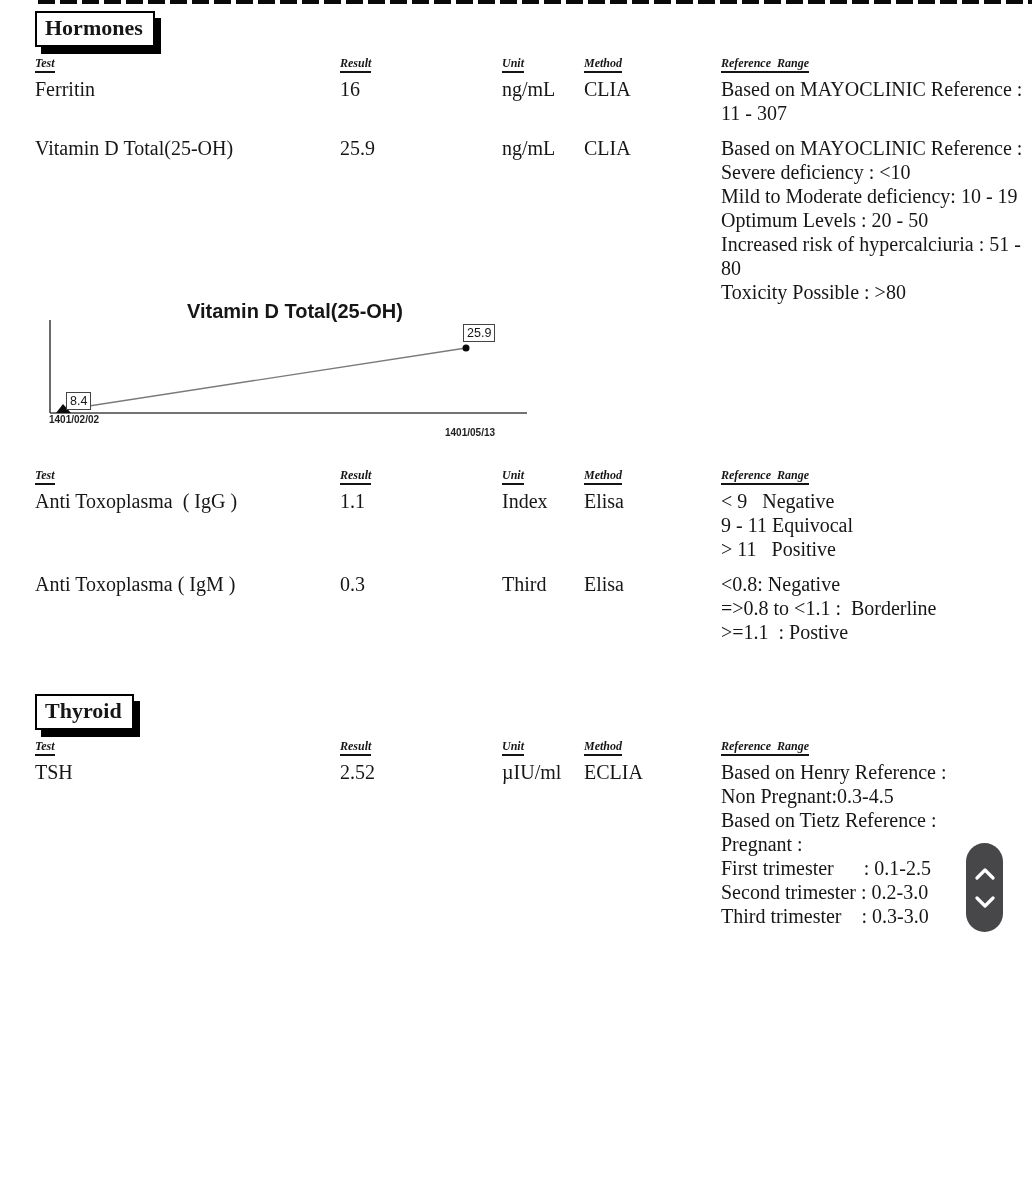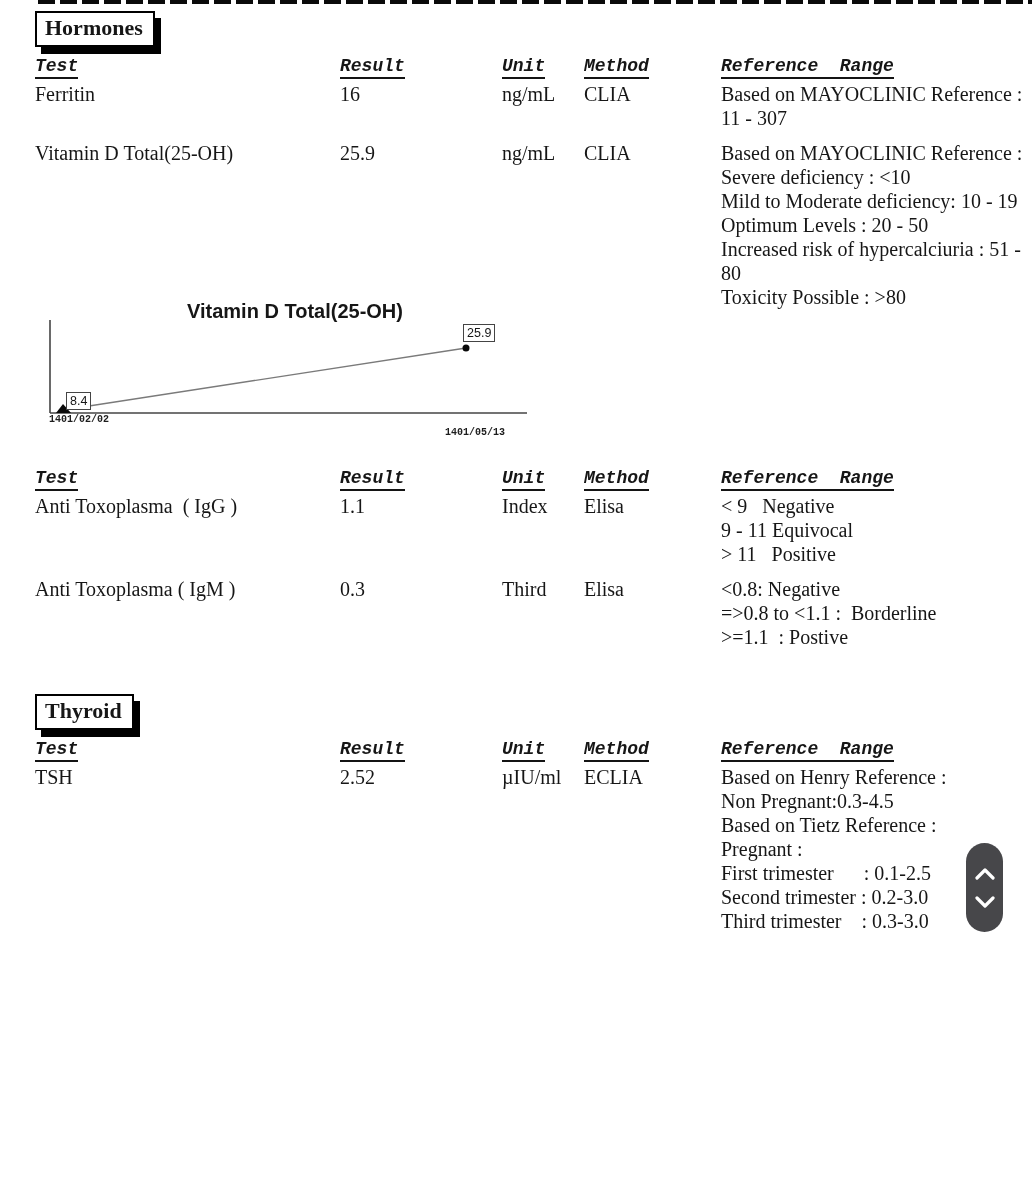--- a/index.html
+++ b/index.html
@@ -6,32 +6,32 @@
   .page{position:relative;width:1035px;height:976px;background:#ffffff;overflow:hidden;
         font-family:"Liberation Serif",serif;color:#161616;}
   .dashes{position:absolute;top:0;left:38px;width:994px;height:4px;
         background:repeating-linear-gradient(90deg,#0a0a0a 0 17px,transparent 17px 22px);}
   .section{position:absolute;left:0;width:1035px;}
   .sec-box{display:inline-block;margin-left:35px;border:2px solid #000;background:#fff;
         box-shadow:6px 7px 0 #000;padding:0px 10px 3px 8px;
         font-family:"Liberation Serif",serif;font-weight:bold;font-size:22px;line-height:29px;}
   .tbl{display:grid;grid-template-columns:305px 162px 82px 137px 330px;padding-left:35px;}
   .row{display:contents;}
-  .hcell{padding:9px 0 1px;font-family:Liberation Mono, monospace;
-        font-style:italic;font-weight:bold;font-size:18px;}
+  .hcell{padding:9px 0 1px;font-family:Liberation Serif, serif;
+        font-style:italic;font-weight:bold;font-size:12px;}
   .hcell span{border-bottom:2px solid #141414;padding-bottom:1px;white-space:pre;}
   .cell{font-size:20px;line-height:24px;padding:5px 6px 6px 0;white-space:pre-wrap;}
   
   .chart{position:absolute;left:0;top:300px;width:545px;height:145px;}
   .chart-title{position:absolute;left:120px;top:0;width:350px;text-align:center;
         font-family:"Liberation Sans",sans-serif;font-weight:bold;font-size:20px;}
   .chart svg{position:absolute;left:0;top:18px;}
   .pt-label{position:absolute;border:1px solid #444;background:#fff;padding:0 3px;
         font-family:"Liberation Sans",sans-serif;font-size:12.5px;line-height:16px;}
-  .x-label{position:absolute;font-family:Liberation Mono, monospace;font-size:10px;
+  .x-label{position:absolute;font-family:Liberation Sans, sans-serif;font-size:10px;
         font-weight:600;color:#1d1d1d;}
   
   .footer{position:absolute;left:35px;top:931px;width:970px;
         font-family:"Liberation Sans",sans-serif;font-weight:bold;font-size:16px;line-height:21px;color:#0f0f0f;}
   
   .scroll-pill{position:absolute;left:966px;top:843px;width:37px;height:89px;border-radius:19px;
         background:#47474a;display:flex;flex-direction:column;align-items:center;
         justify-content:center;gap:13px;}
   .scroll-btn{width:24px;height:16px;display:flex;align-items:center;justify-content:center;
         background:transparent;border:none;padding:0;cursor:pointer;}

